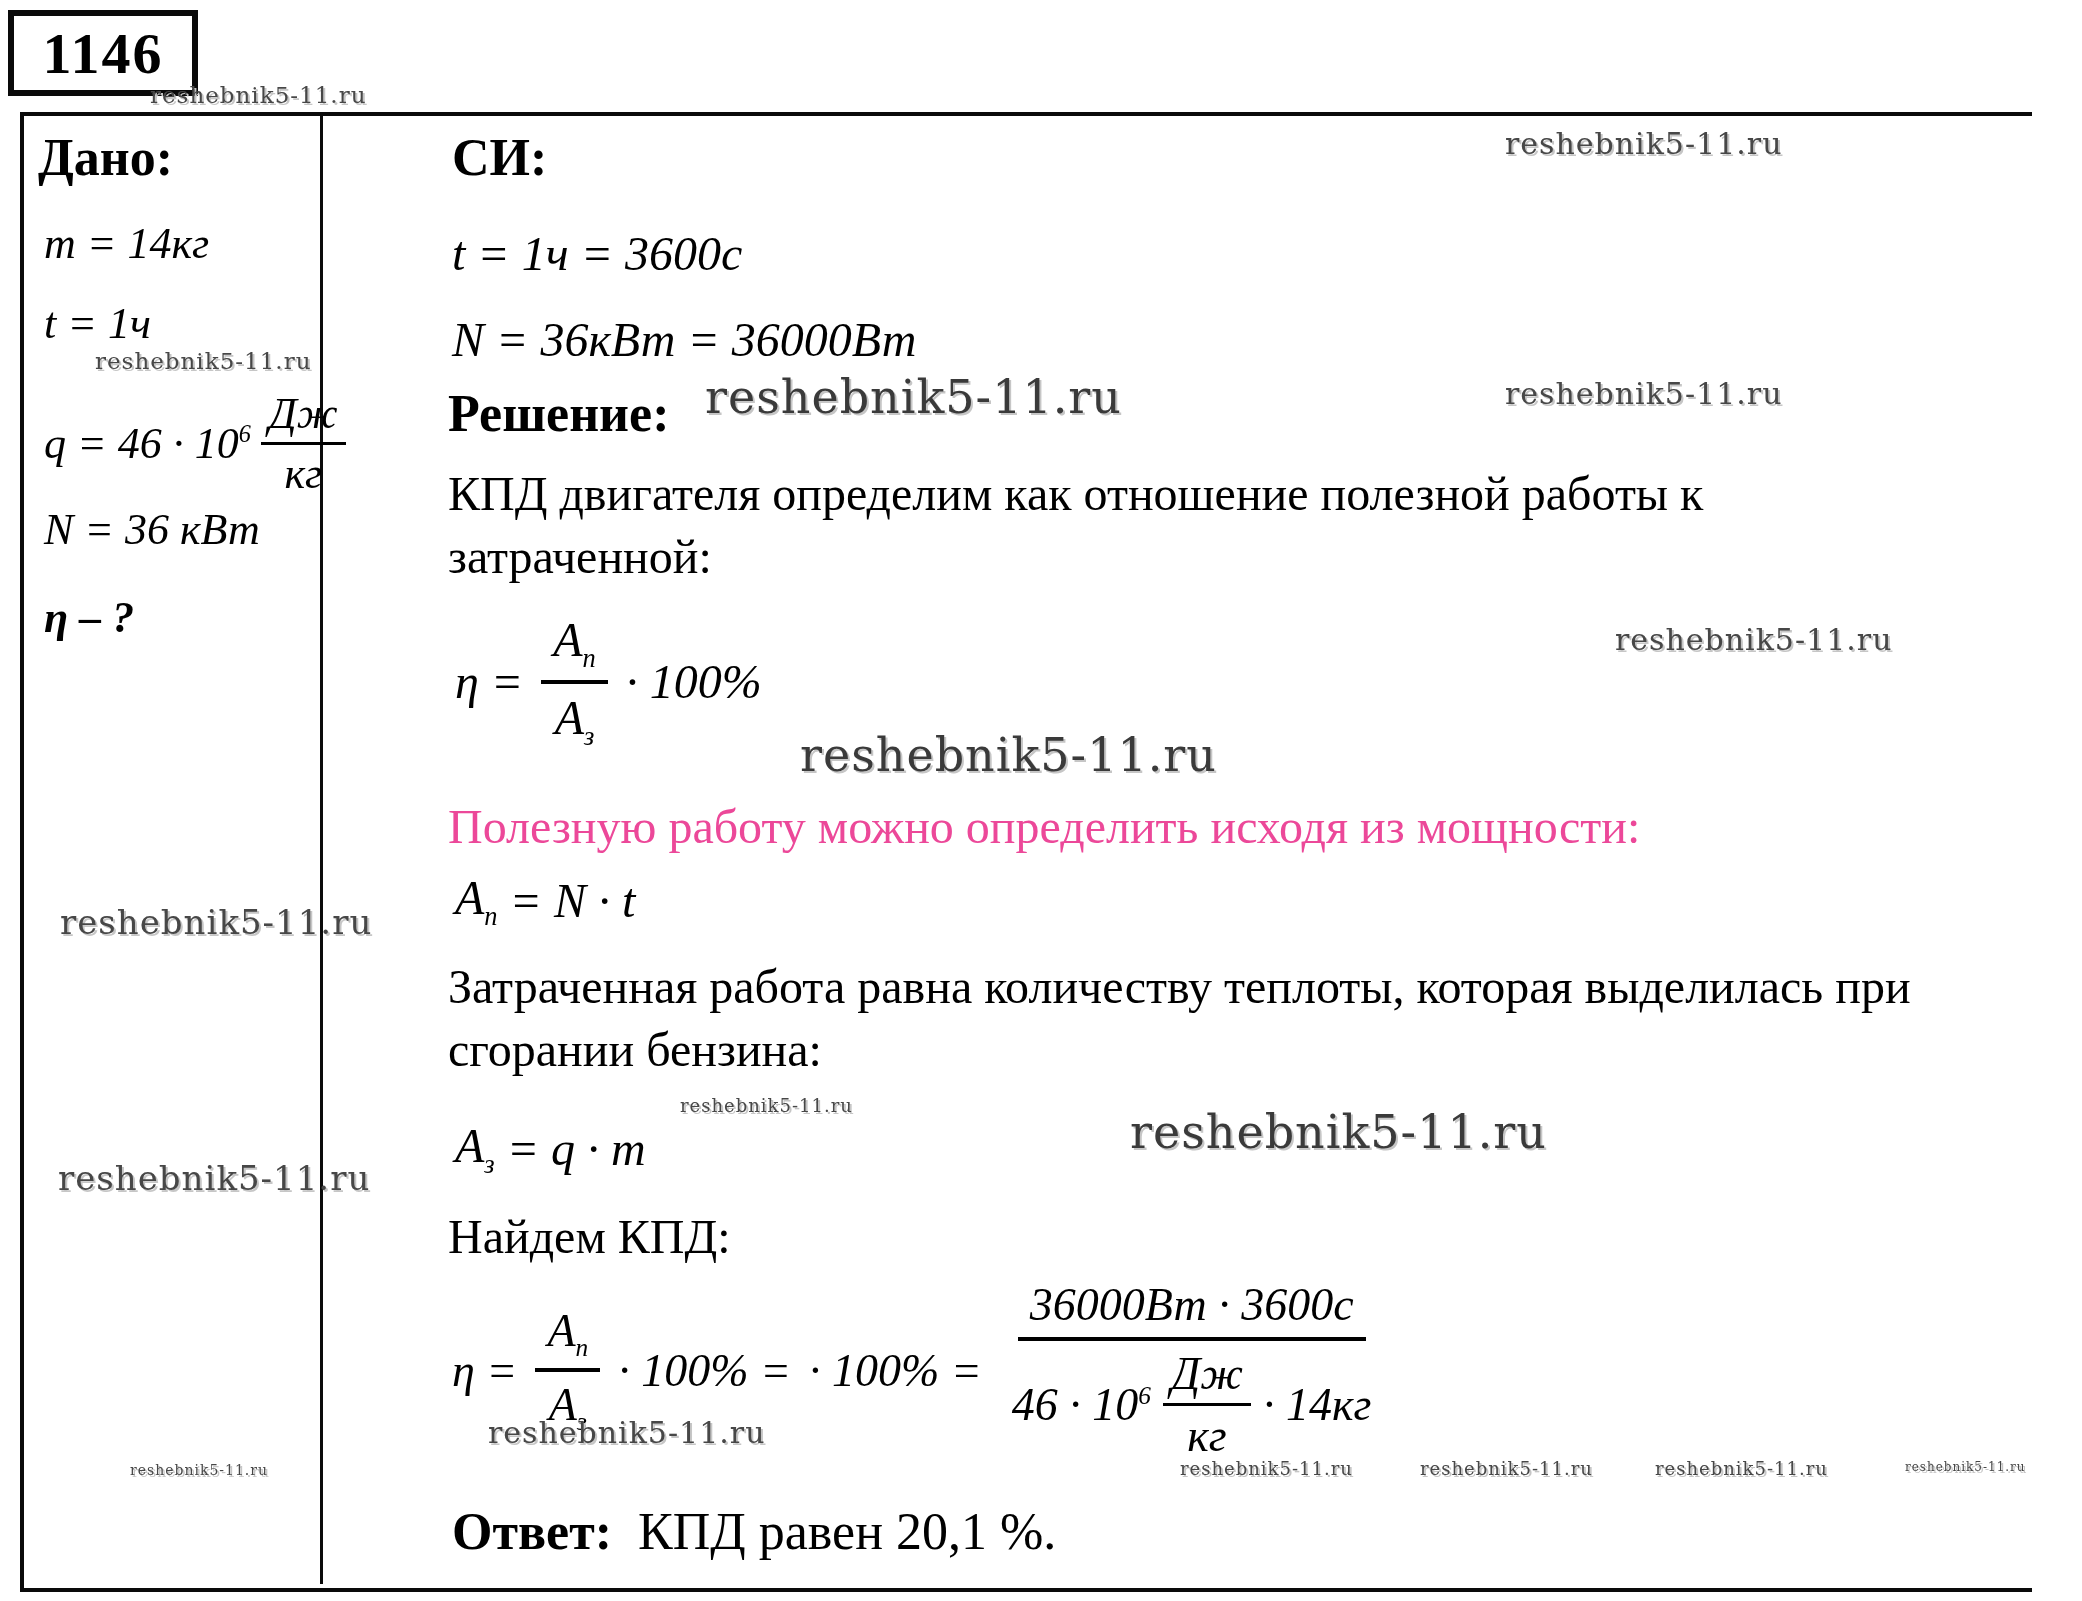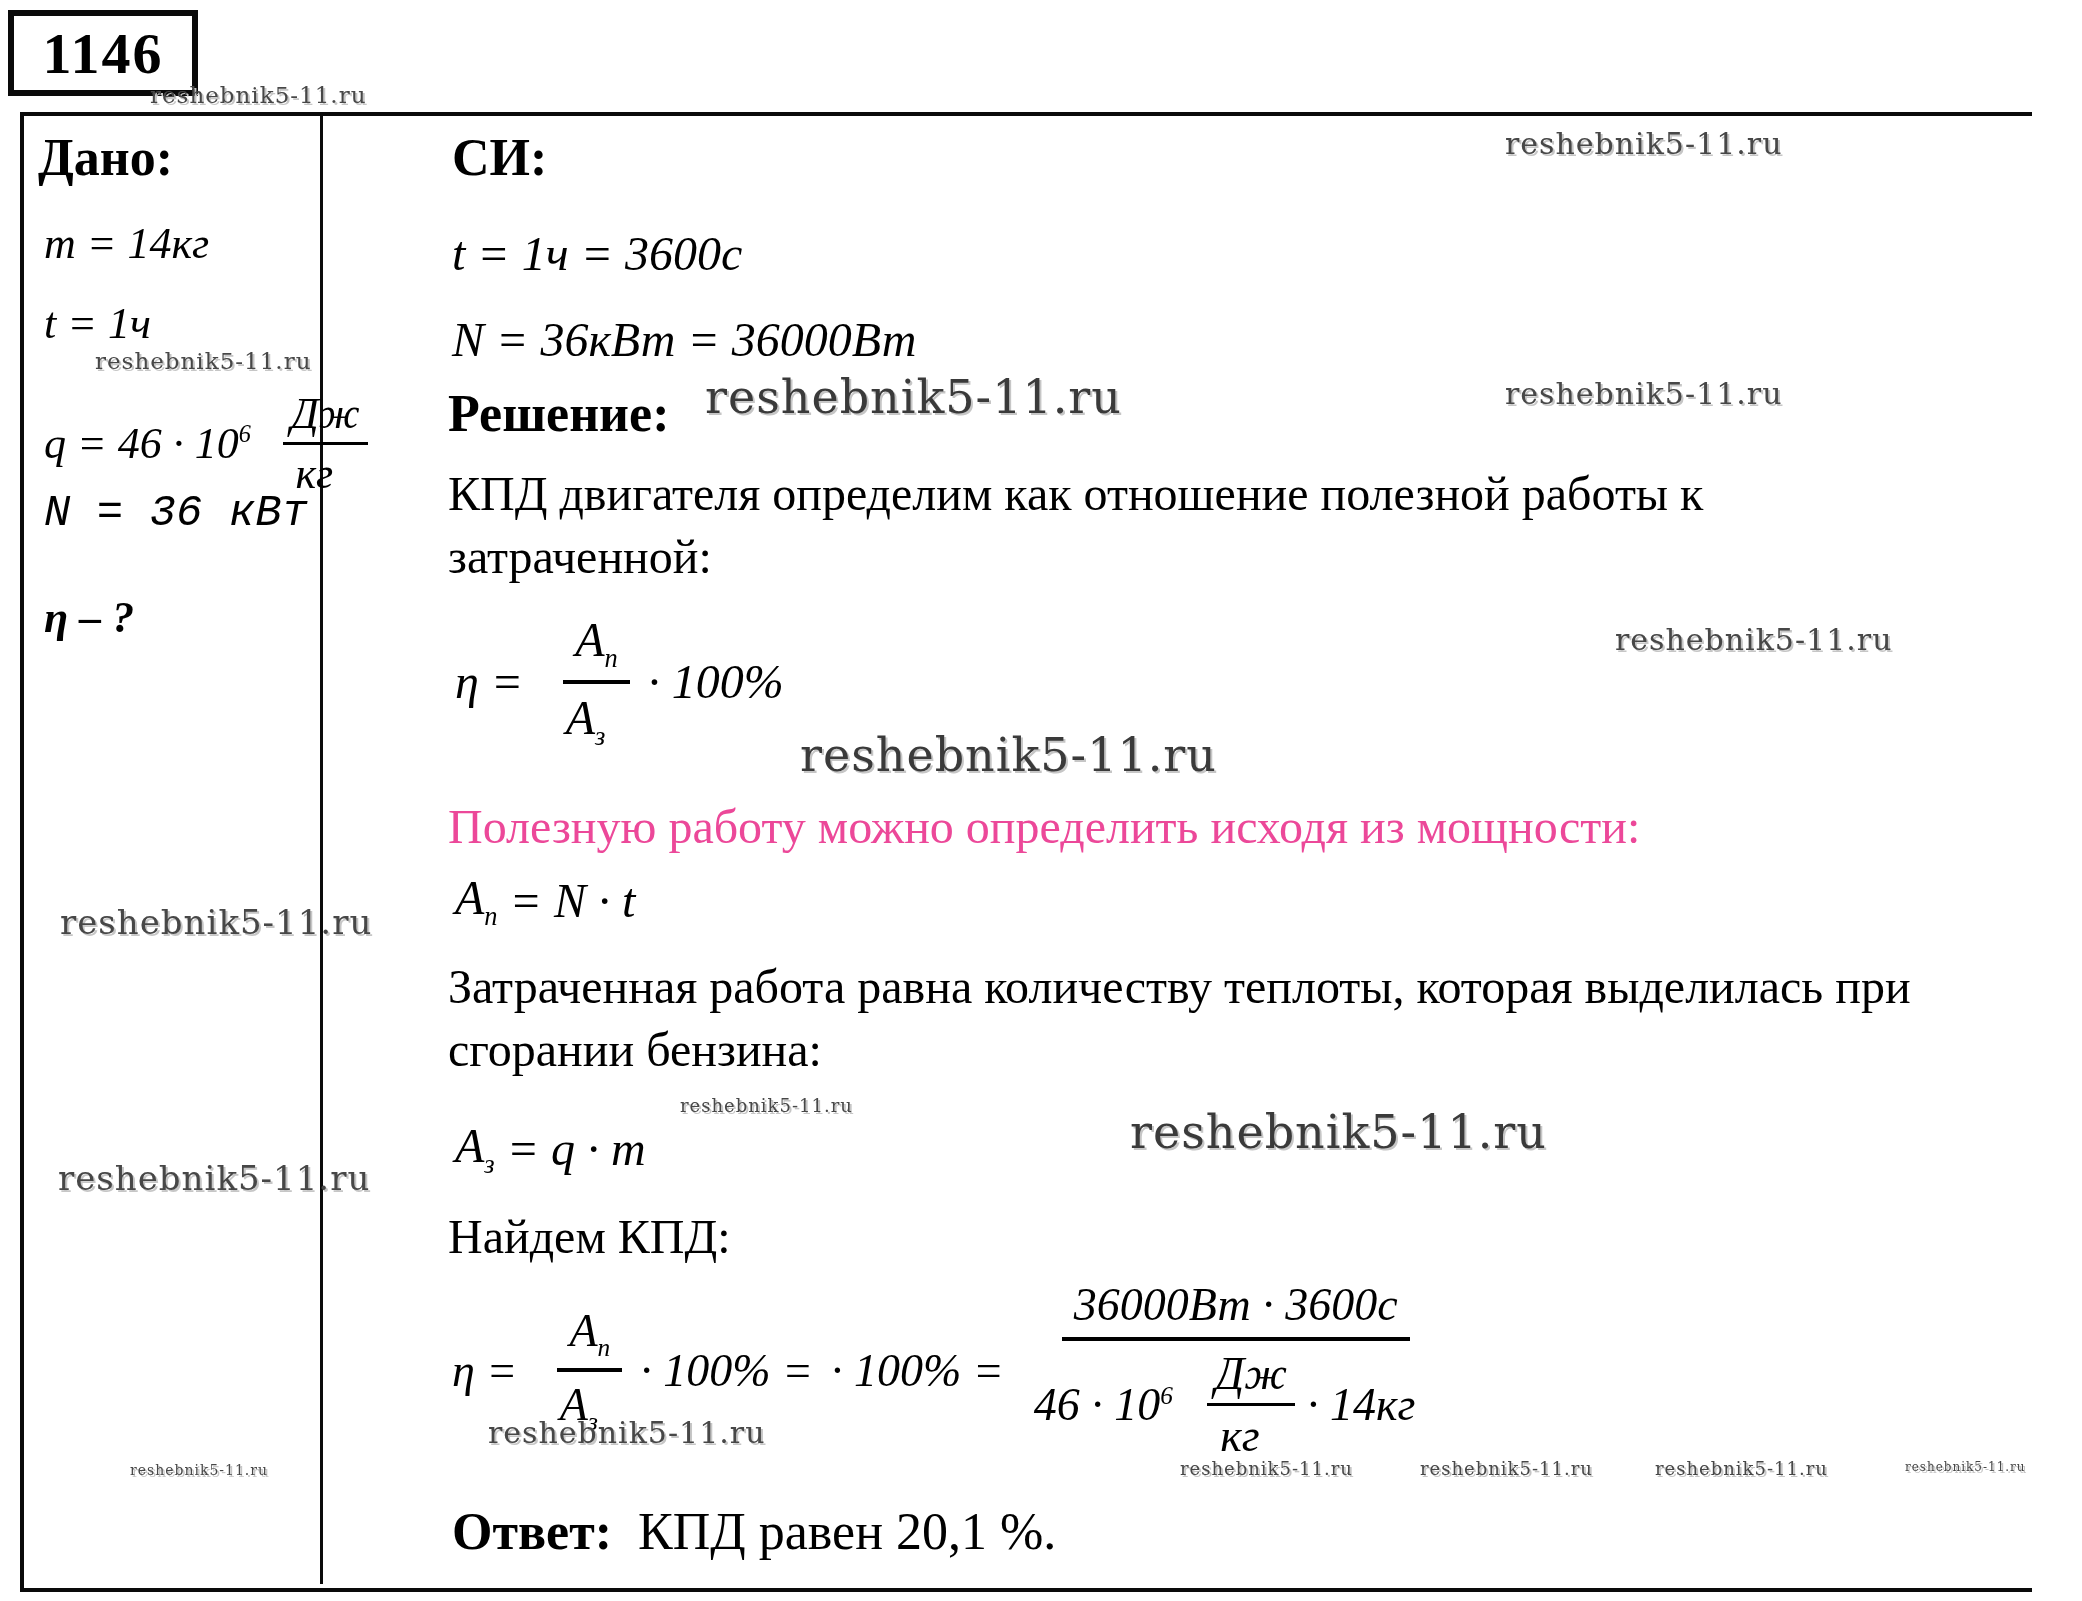--- a/index.html
+++ b/index.html
@@ -8,21 +8,21 @@
   .problem-box{position:absolute;left:8px;top:10px;width:178px;height:74px;border:6px solid #0a0a0a;
         display:flex;align-items:center;justify-content:center;font-size:58px;font-weight:bold;letter-spacing:2px;}
   .main-box{position:absolute;left:20px;top:112px;width:2042px;height:1472px;border:4px solid #0a0a0a;}
   .divider{position:absolute;left:320px;top:112px;width:3px;height:1472px;background:#0a0a0a;}
   .h1{position:absolute;font-weight:bold;font-size:52px;white-space:nowrap;}
   .para{position:absolute;font-size:48px;line-height:1.32;}
   .math{position:absolute;font-size:48px;font-style:italic;white-space:nowrap;}
   .math-sm{font-size:44px;}
   .formula{display:flex;align-items:center;gap:18px;}
   .frac{display:inline-flex;flex-direction:column;align-items:center;vertical-align:middle;}
-  .frac>.num{display:block;padding:0 12px 6px;border-bottom:4px solid #000;text-align:left;margin-left:22px;}
+  .frac>.num{display:block;padding:0 12px 6px;border-bottom:4px solid #000;text-align:left;}
   .frac>.den{display:block;padding:6px 12px 0;text-align:center;}
   .den-row{display:flex !important;flex-direction:row !important;align-items:center;gap:12px;}
   .frac-sm>.num{border-bottom-width:3px;padding:0 8px 3px;}
   .frac-sm>.den{padding:3px 8px 0;}
   sub{font-size:0.55em;font-style:italic;}
   sup{font-size:0.55em;}
   .muted{color:#ec4899;}
   .wm{position:absolute;font-family:"DejaVu Serif",serif;font-weight:normal;white-space:nowrap;
       color:#474747;text-shadow:2px 2px 0 #c6c6c6;letter-spacing:1px;}
   .wm-lg{font-size:46px;color:#3a3a3a;}
@@ -50,21 +50,21 @@
   <div class="math math-sm" style="left:44px;top:298px;">t = 1ч</div>
 
   <div class="math math-sm formula" style="left:44px;top:388px;gap:10px;">
     <span><span>q = 46 · 10</span><sup>6</sup></span>
     <span class="frac frac-sm">
       <span class="num">Дж</span>
       <span class="den">кг</span>
     </span>
   </div>
 
-  <div class="math math-sm" style="left:44px;top:488px;font-family:Liberation Mono, monospace;">N = 36 кВт</div>
+  <div class="math math-sm" style="left:44px;top:504px;">N = 36 кВт</div>
   <div class="math math-sm" style="left:44px;top:592px;font-weight:bold;">η – ?</div>
 
   <div class="h1" style="left:452px;top:128px;">СИ:</div>
   <div class="math" style="left:452px;top:226px;">t = 1ч = 3600с</div>
   <div class="math" style="left:452px;top:312px;">N = 36кВт = 36000Вт</div>
 
   <div class="h1" style="left:448px;top:384px;">Решение:</div>
 
   <div class="para" style="left:448px;top:462px;width:1490px;">КПД двигателя определим как отношение полезной работы к затраченной:</div>
 

